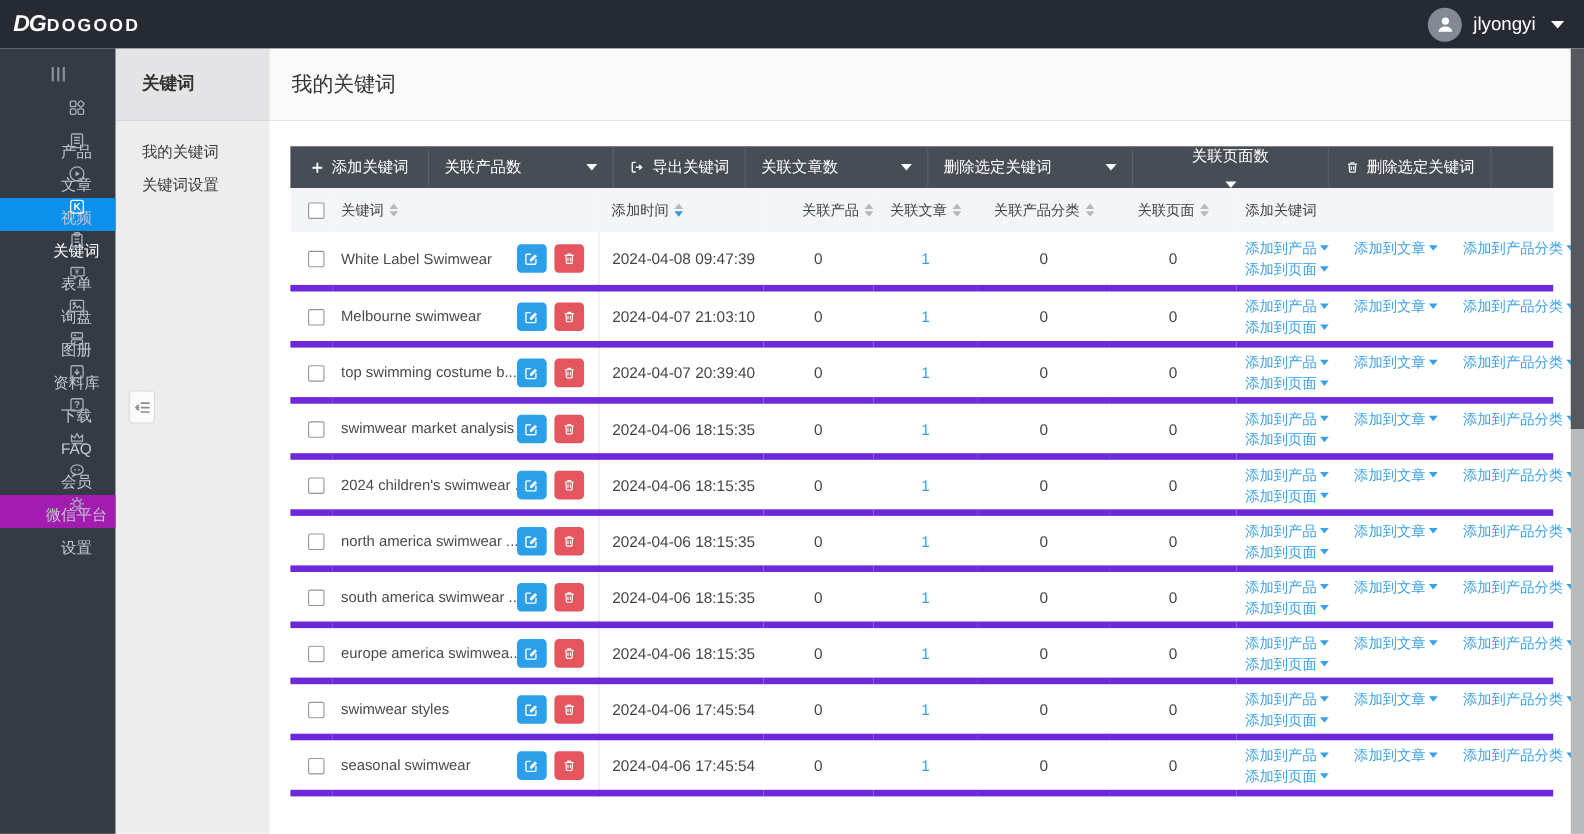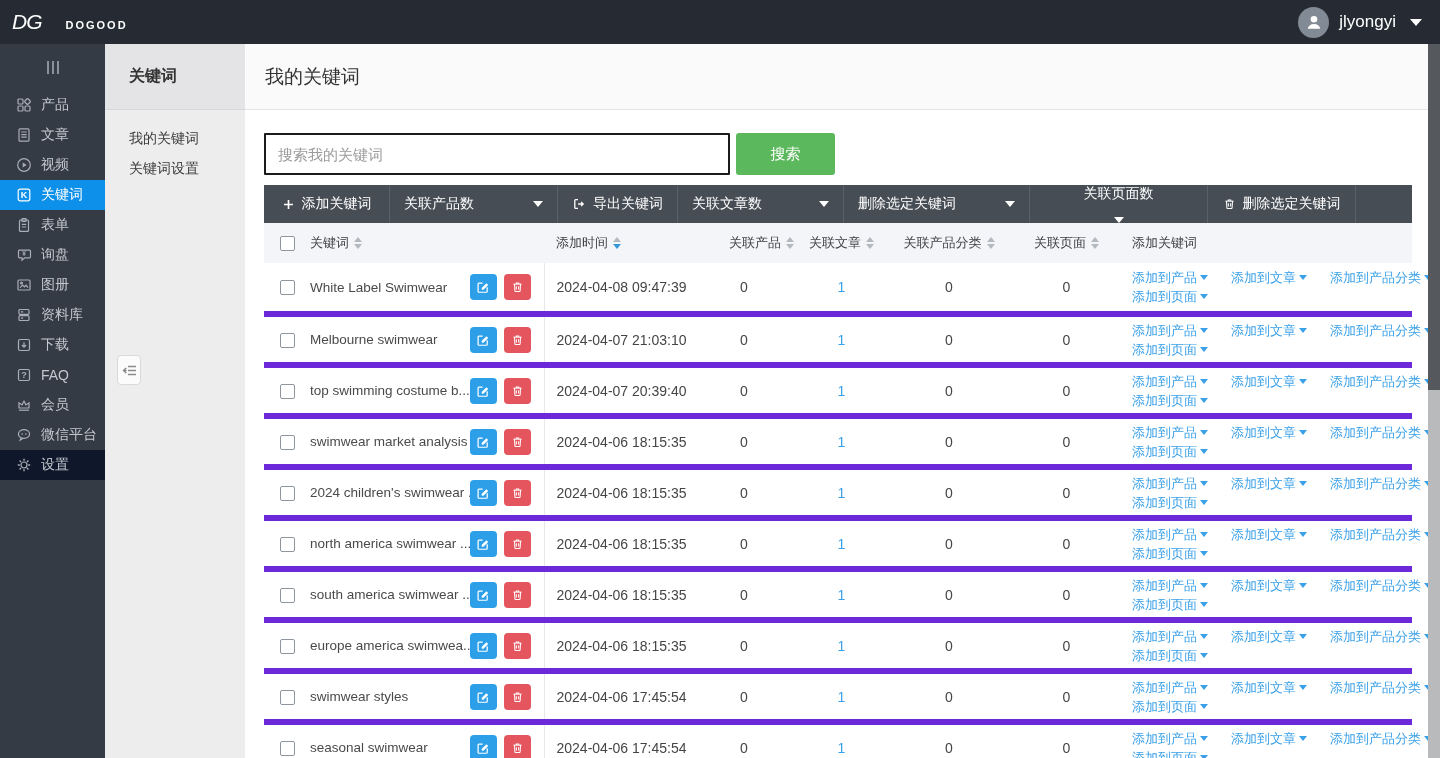--- a/index.html
+++ b/index.html
@@ -3,43 +3,43 @@
 <meta charset="utf-8">
 <style>
   * { margin:0; padding:0; box-sizing:border-box; }
   html,body { width:1440px; height:758px; overflow:hidden;
     font-family:"Liberation Sans","DejaVu Sans",sans-serif; background:#fff; }
 
   
   .topbar { position:absolute; left:0; top:0; width:1440px; height:44px;
     background:#262b33; display:flex; align-items:center; justify-content:space-between; z-index:30; }
   .logo { display:flex; align-items:baseline; padding-left:12px; color:#fff; }
-  .logo-dg { font-size:21px; font-weight:normal; font-style:italic; letter-spacing:-1px; }
-  .logo-text { font-size:11px; font-weight:bold; letter-spacing:2px; margin-left:24px; }
+  .logo-dg { font-size:21px; font-weight:bold; font-style:italic; letter-spacing:-1px; }
+  .logo-text { font-size:16px; font-weight:bold; letter-spacing:2px; margin-left:1px; }
   .user { display:flex; align-items:center; padding-right:18px; gap:10px; }
   .avatar { width:31px; height:31px; border-radius:50%; background:#828a95;
     display:flex; align-items:center; justify-content:center; }
   .username { color:#fff; font-size:17px; font-weight:500; }
   .ucaret { width:0; height:0; border-left:6px solid transparent; border-right:6px solid transparent;
     border-top:7px solid #fff; margin-left:4px; }
 
   
   .sidebar { position:absolute; left:0; top:44px; width:105px; height:714px; background:#353b45; z-index:20; }
   .collapse-bars { height:30px; display:flex; align-items:center; justify-content:center; gap:3px; margin-top:8px; margin-bottom:8px; cursor:pointer; }
   .collapse-bars i { display:block; width:2px; height:13px; background:#8a919b; }
-  .side-item { height:30px; display:flex; align-items:center; padding-left:16px; gap:9px;
-    color:#c3c8cf; font-size:14px; cursor:pointer; }
+  .side-item { height:30px; display:flex; align-items:center; padding-left:34px; gap:24px;
+    color:#c3c8cf; font-size:14px; cursor:pointer;flex-direction:column; }
   .side-item svg { stroke:#a8aeb7; fill:none; stroke-width:1.2; flex:0 0 auto; }
   .side-item svg .fillp { fill:#a8aeb7; stroke:none; }
   .side-item svg text { fill:#a8aeb7; stroke:none; font-size:9px; font-weight:bold;
     font-family:"Liberation Sans",sans-serif; }
   .side-item.active { background:#0d90ea; color:#fff; }
   .side-item.active svg { stroke:#fff; }
   .side-item.active svg text { fill:#fff; }
-  .side-item.alt { background:#0f172a; }
+  .side-item.alt { background:#a21caf; }
 
   
   .subsidebar { position:absolute; left:105px; top:44px; width:140px; height:714px; background:#ededed; z-index:10; }
   .subsidebar-header { height:66px; background:#e4e4e6; border-bottom:1px solid #d7d7d9;
     display:flex; align-items:center; padding-left:24px; font-size:16px; font-weight:bold; color:#333; }
   .subsidebar-items { padding-top:14px; }
   .subside-item { height:30px; display:flex; align-items:center; padding-left:24px;
     font-size:14px; color:#3c3c3c; cursor:pointer; }
   .panel-toggle { position:absolute; left:117px; top:355px; width:24px; height:30px;
     background:#fbfbfb; border:1px solid #d9d9d9; border-radius:4px;
@@ -251,24 +251,20 @@
     <path d="M6 2.5h8M6 6.5h8M6 10.5h8"></path>
     <path d="M4.2 4 1.6 6.5 4.2 9"></path>
     <path d="M1.6 6.5h3"></path>
   </svg>
 </div>
 
 <div class="main">
   <div class="page-header">我的关键词</div>
 
   <div class="content">
-    <div class="search-row">
-      <input class="search-input" type="text" placeholder="搜索我的关键词" style="">
-      <button class="search-btn">搜索</button>
-    </div>
 
     <div class="toolbar">
       <div class="tb-btn tb-add">
         <svg width="13" height="13" viewBox="0 0 16 16" stroke-width="2">
           <path d="M8 2.5v11M2.5 8h11"></path>
         </svg>
         <span>添加关键词</span>
       </div>
       <div class="tb-btn tb-dd tb-dd1">
         <span>关联产品数</span>

